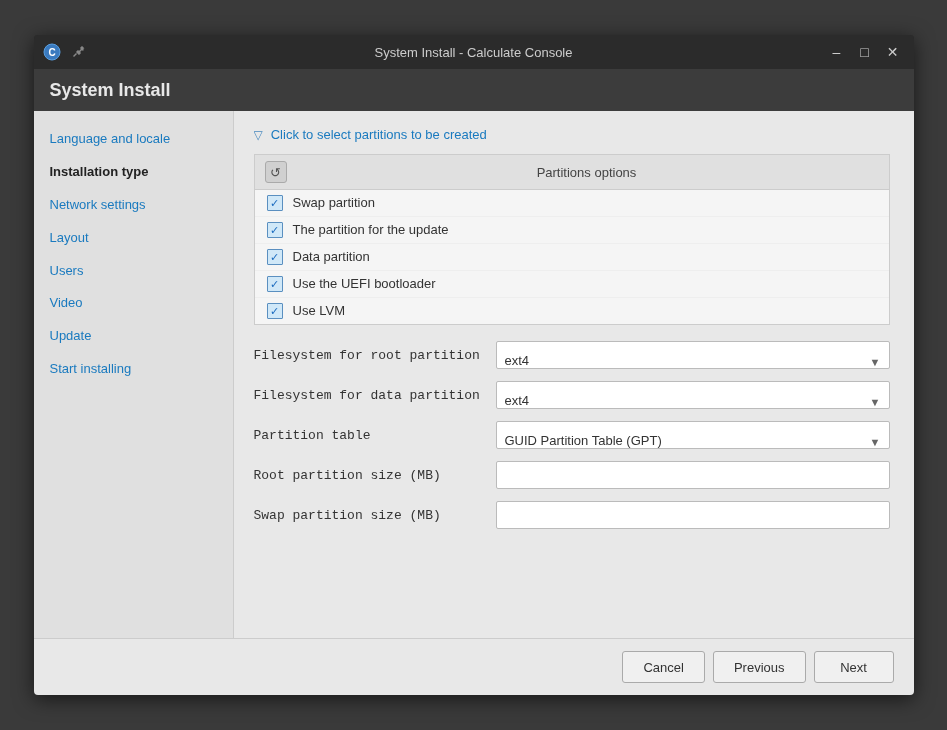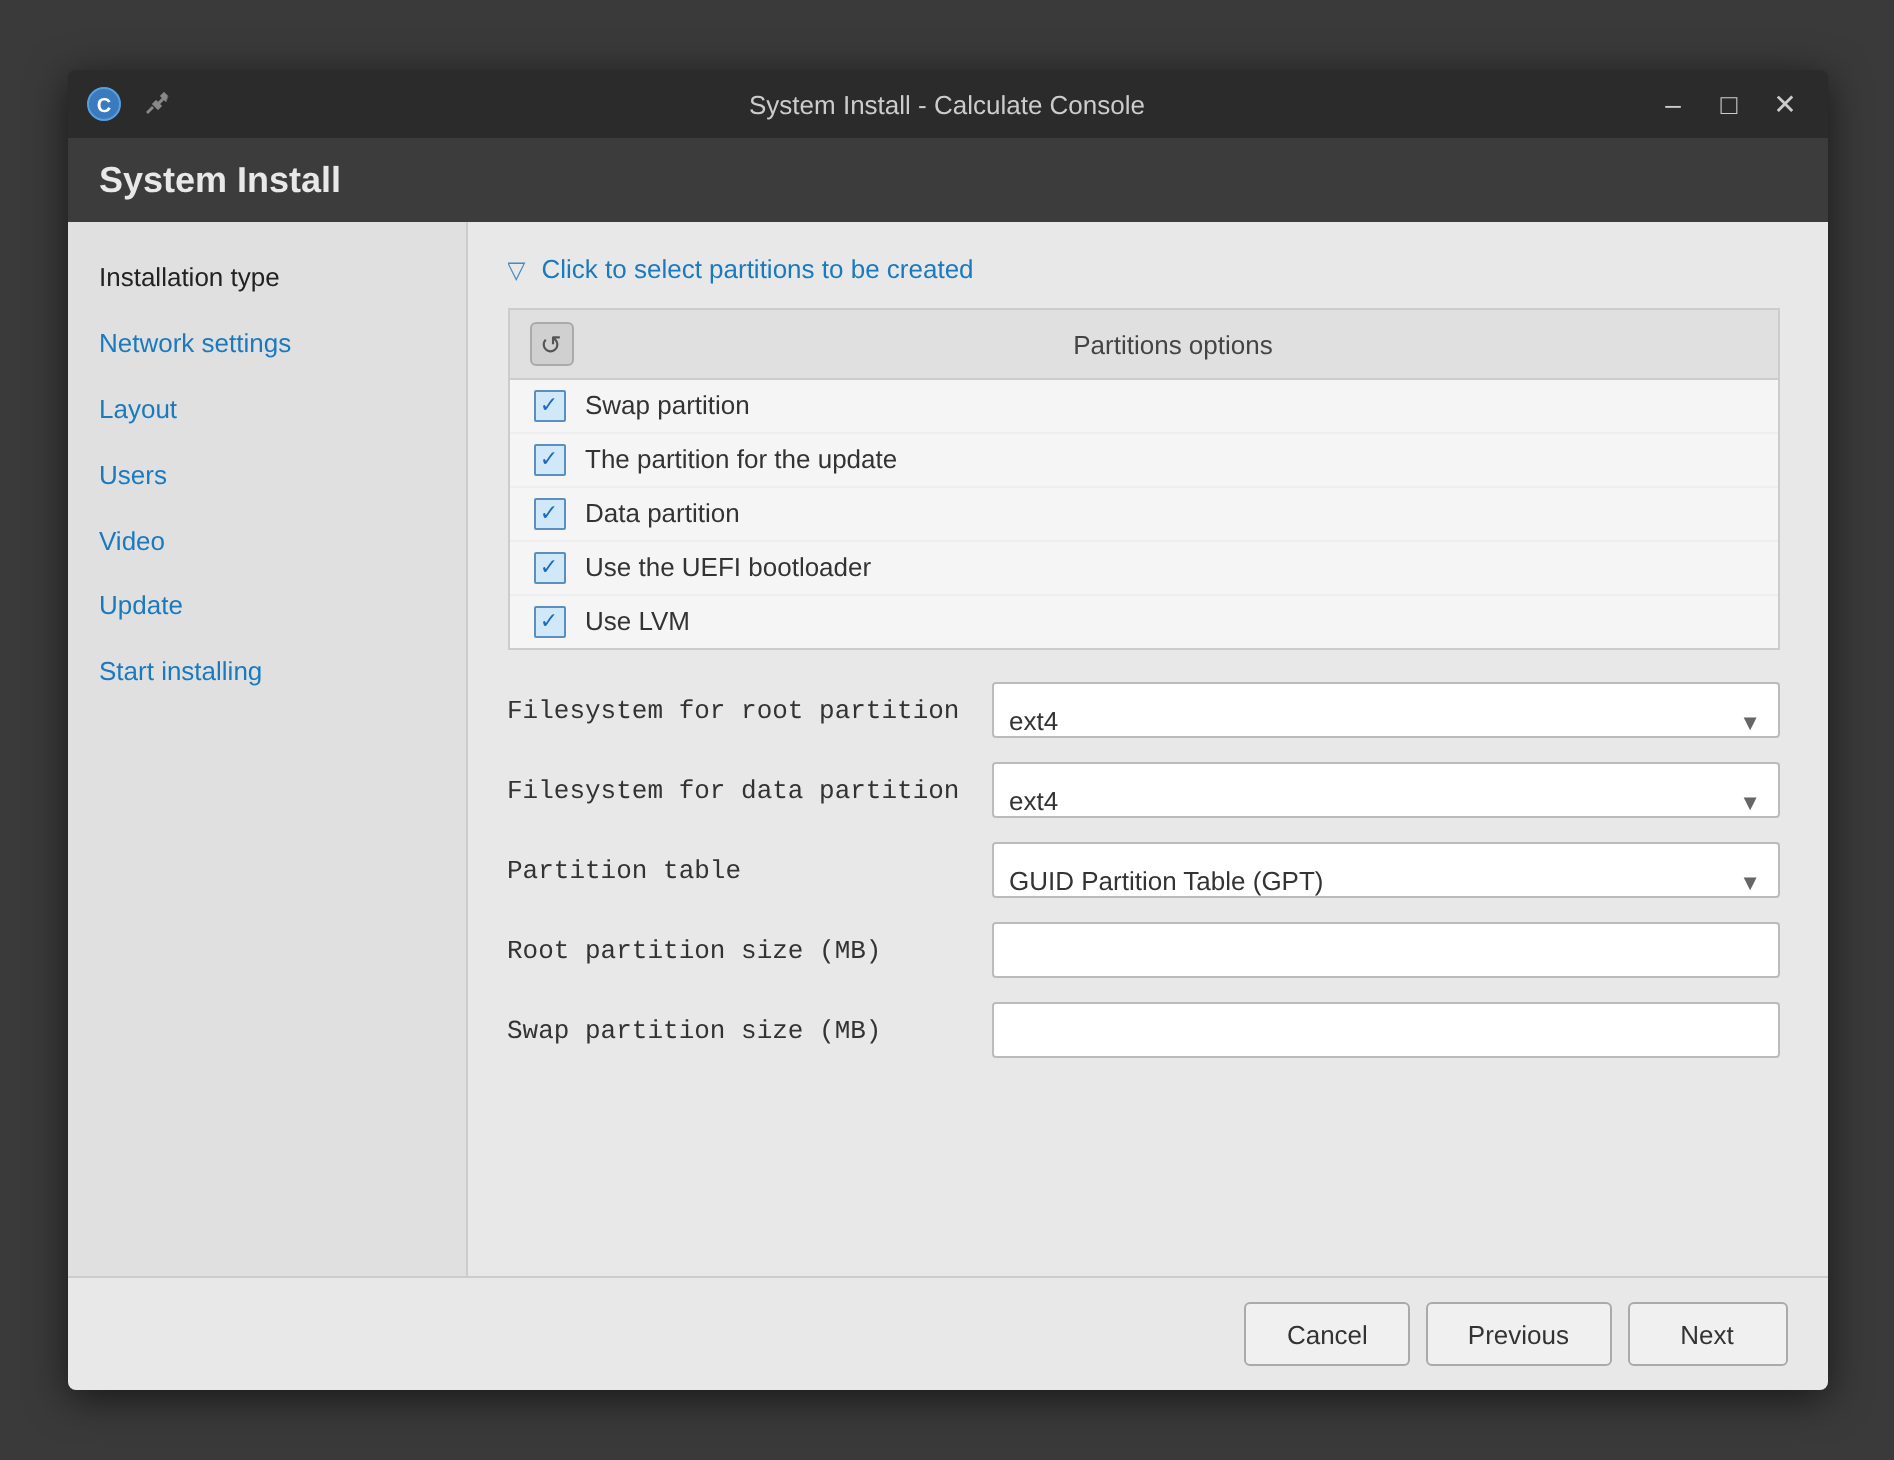--- a/index.html
+++ b/index.html
@@ -97,21 +97,21 @@
     }
     .sidebar-item {
       padding: 8px 16px;
       cursor: pointer;
       color: #1a7abf;
       font-size: 13px;
       line-height: 1.3;
     }
     .sidebar-item.active {
       color: #222;
-      font-weight: normal;
+      font-weight: bold;
     }
     .main {
       flex: 1;
       background: #e8e8e8;
       padding: 16px 20px;
       overflow-y: auto;
       display: flex;
       flex-direction: column;
     }
     .section-header {
@@ -293,20 +293,23 @@
     </div>
   </div>
 
   <div class="header-bar">
     <h1>System Install</h1>
   </div>
 
   <div class="content">
 
     <div class="sidebar">
+      <div class="sidebar-item">
+        <span>Language and locale</span>
+      </div>
       <div class="sidebar-item active">
         <span>Installation type</span>
       </div>
       <div class="sidebar-item">
         <span>Network settings</span>
       </div>
       <div class="sidebar-item">
         <span>Layout</span>
       </div>
       <div class="sidebar-item">

